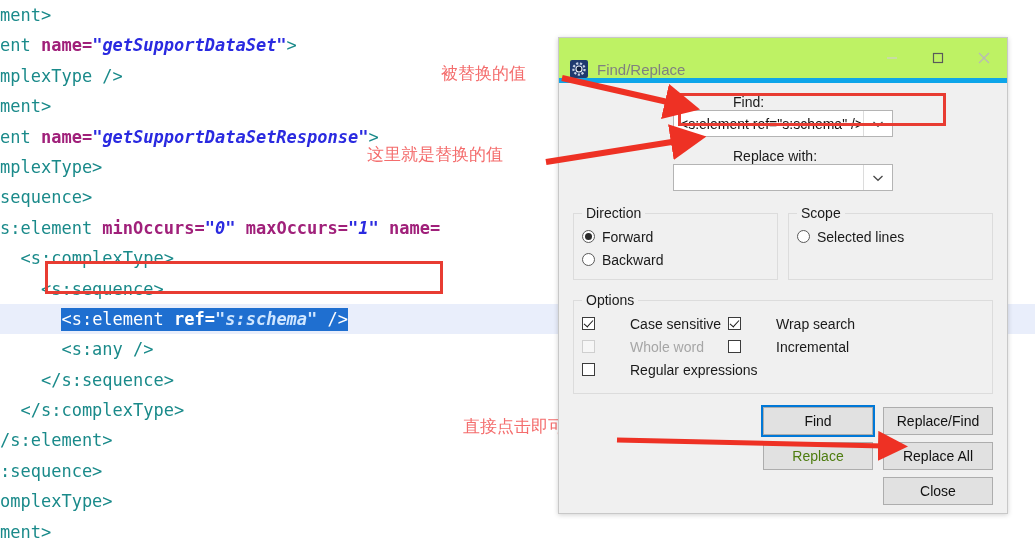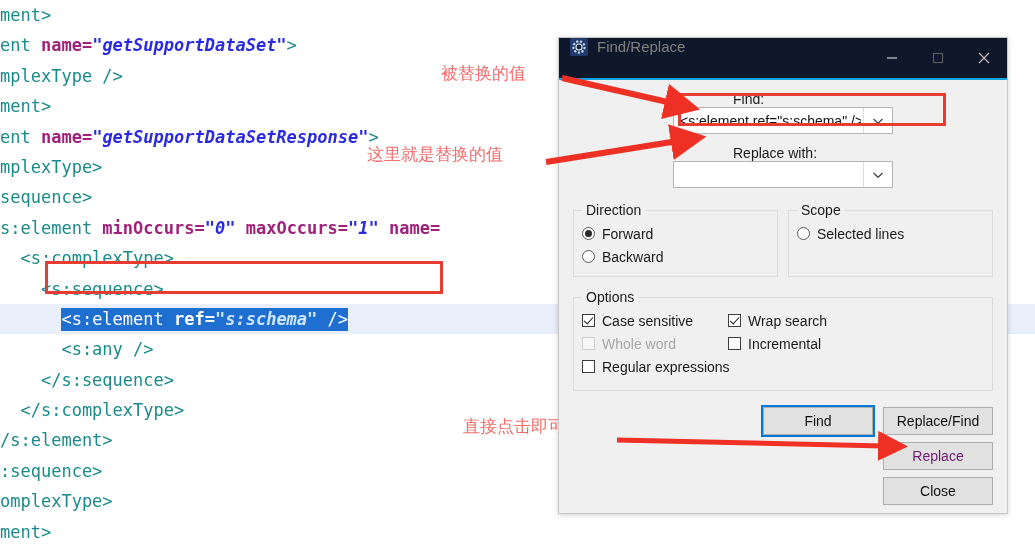--- a/index.html
+++ b/index.html
@@ -72,23 +72,23 @@
     position:absolute;
     left:558px;top:37px;width:450px;height:477px;
     background:#f0f0f0;
     border:1px solid #c8c8c8;
     box-shadow:0 1px 5px rgba(0,0,0,.18);
     box-sizing:border-box;
     font-size:13.5px;
     color:#1a1a1a;
   }
   #titlebar{
-    height:40px;background:#0f172a;
-    display:flex;align-items:flex-start;
-    border-bottom:2px solid #0ea5e9;
+    height:40px;background:#bef264;
+    display:flex;align-items:flex-end;
+    border-bottom:5px solid #0ea5e9;
   }
   #dlg-icon{
     width:18px;height:18px;margin-left:11px;margin-right:9px;
     background:#1f3a6e;border-radius:2px;
     display:flex;align-items:center;justify-content:center;
     flex:0 0 auto;
   }
   #dlg-title{
     font-size:15px;color:#808080;
     font-family:"Liberation Sans",sans-serif;
@@ -179,41 +179,41 @@
     content:"";
     position:absolute;left:3px;top:0px;
     width:4px;height:8px;
     border:solid #1a1a1a;border-width:0 1.6px 1.6px 0;
     transform:rotate(42deg);
   }
   .cbox.disabled{border-color:#cfcfcf;background:#f6f6f6;}
   .opt.disabled{color:#a6a6a6;}
 
   .optrow{display:flex;}
-  .optrow .opt{width:auto;}
+  .optrow .opt{width:auto;gap:28px;}
   .opt.w1{width:146px;}
 
   
   #btnarea{
     position:absolute;left:0;right:0;bottom:8px;
     padding:0 14px;
   }
   .btnrow{display:flex;justify-content:flex-end;gap:10px;margin-top:7px;align-items:center;}
   .btn{
     width:110px;height:28px;
     background:#e1e1e1;
     border:1px solid #adadad;
     font-family:"Liberation Sans",sans-serif;
     font-size:14px;color:#111;
     display:flex;align-items:center;justify-content:center;
     box-sizing:border-box;
     cursor:default;
   }
   .btn.focused{outline:2px solid #0078d7;outline-offset:0px;}
-  .btn.disabled{color:#701a75;}
+  .btn.disabled{color:#4d7c0f;}
 </style>
 </head>
 <body>
 
 <div id="editor"><div class="codeline"><span class="tok-tag">ment&gt;</span></div><div class="codeline"><span class="tok-tag">ent </span><span class="tok-attr">name=</span><span class="tok-val">"getSupportDataSet"</span><span class="tok-tag">&gt;</span></div><div class="codeline"><span class="tok-tag">mplexType /&gt;</span></div><div class="codeline"><span class="tok-tag">ment&gt;</span></div><div class="codeline"><span class="tok-tag">ent </span><span class="tok-attr">name=</span><span class="tok-val">"getSupportDataSetResponse"</span><span class="tok-tag">&gt;</span></div><div class="codeline"><span class="tok-tag">mplexType&gt;</span></div><div class="codeline"><span class="tok-tag">sequence&gt;</span></div><div class="codeline"><span class="tok-tag">s:element </span><span class="tok-attr">minOccurs=</span><span class="tok-val">"0"</span><span class="tok-tag"> </span><span class="tok-attr">maxOccurs=</span><span class="tok-val">"1"</span><span class="tok-tag"> </span><span class="tok-attr">name=</span></div><div class="codeline"><span class="tok-tag">  &lt;s:complexType&gt;</span></div><div class="codeline"><span class="tok-tag">    &lt;s:sequence&gt;</span></div><div class="codeline current"><span>      </span><span class="sel"><span class="tok-tag">&lt;s:element </span><span class="tok-attr">ref=</span><span class="tok-val">"s:schema"</span><span class="tok-tag"> /&gt;</span></span></div><div class="codeline"><span class="tok-tag">      &lt;s:any /&gt;</span></div><div class="codeline"><span class="tok-tag">    &lt;/s:sequence&gt;</span></div><div class="codeline"><span class="tok-tag">  &lt;/s:complexType&gt;</span></div><div class="codeline"><span class="tok-tag">/s:element&gt;</span></div><div class="codeline"><span class="tok-tag">:sequence&gt;</span></div><div class="codeline"><span class="tok-tag">omplexType&gt;</span></div><div class="codeline"><span class="tok-tag">ment&gt;</span></div><div class="codeline"></div></div>
 
 <div id="code-redbox"></div>
 
 <div class="cn-note" id="note1">被替换的值</div>
 <div class="cn-note" id="note2">这里就是替换的值</div>
@@ -330,20 +330,21 @@
 
   </div>
 
   <div id="btnarea">
     <div class="btnrow">
       <div class="btn focused">Find</div>
       <div class="btn">Replace/Find</div>
     </div>
     <div class="btnrow">
       <div class="btn disabled">Replace</div>
+      <div class="btn">Replace All</div>
     </div>
     <div class="btnrow">
       <div class="btn">Close</div>
     </div>
   </div>
 
   <div id="find-redbox"></div>
 </div>
 
 <svg id="arrows">

